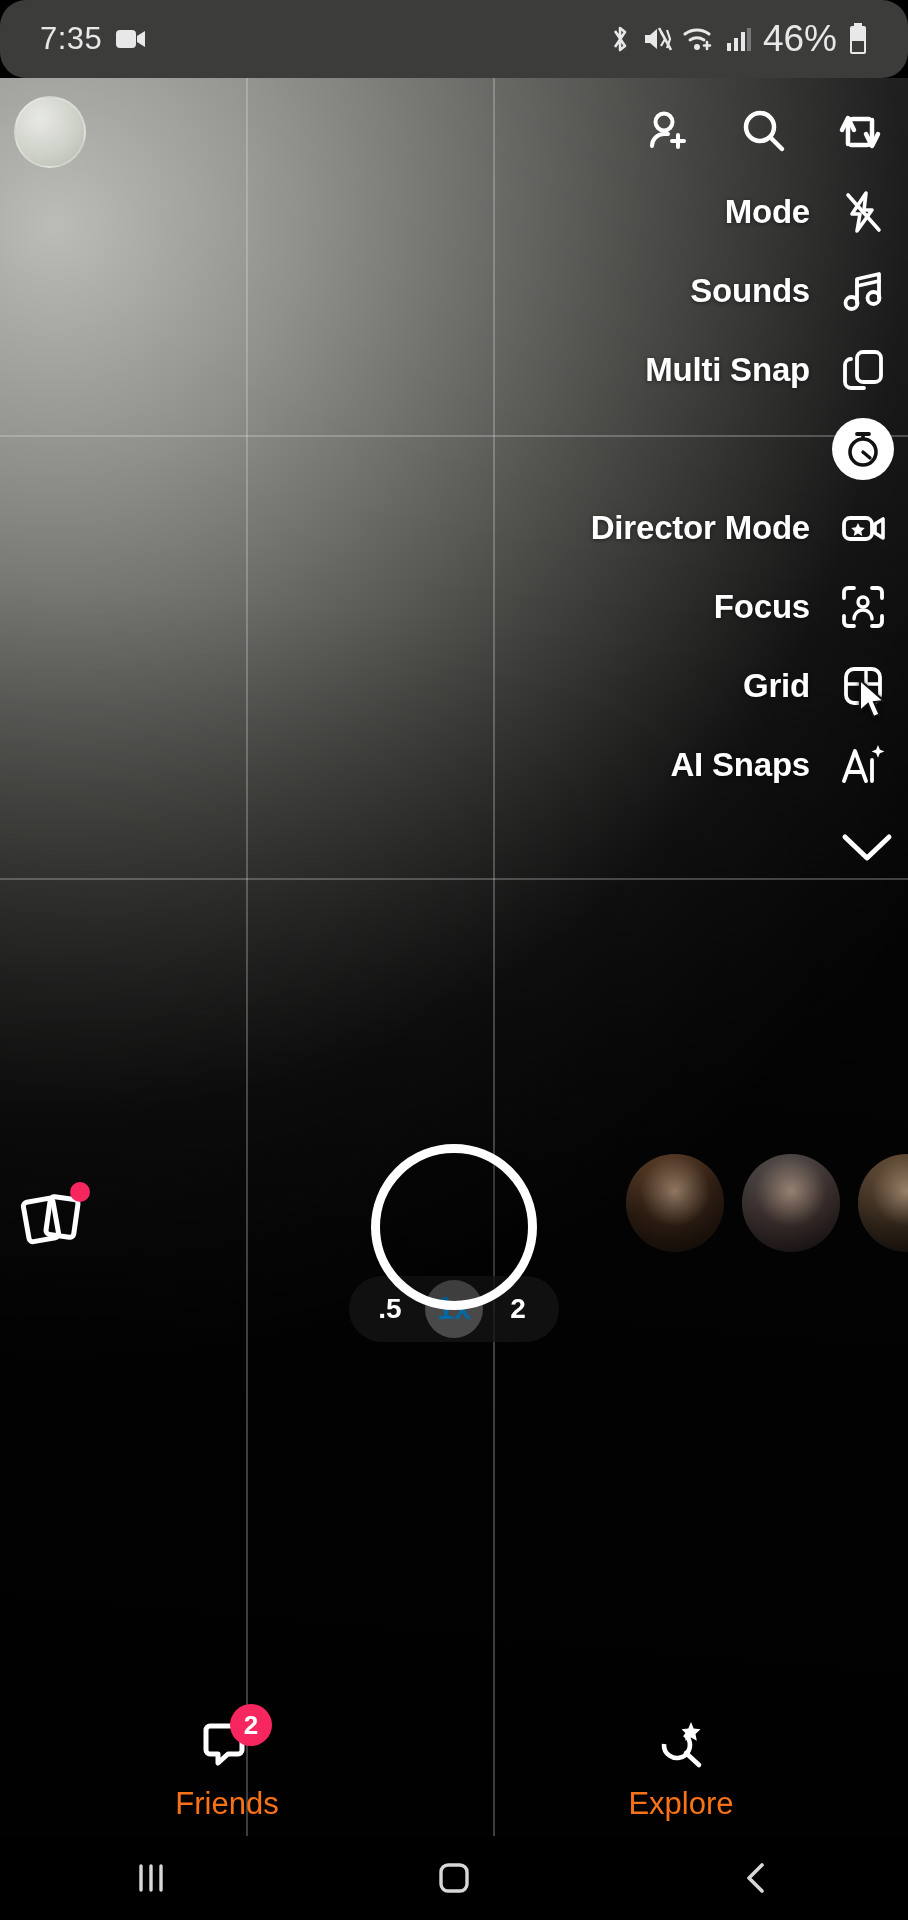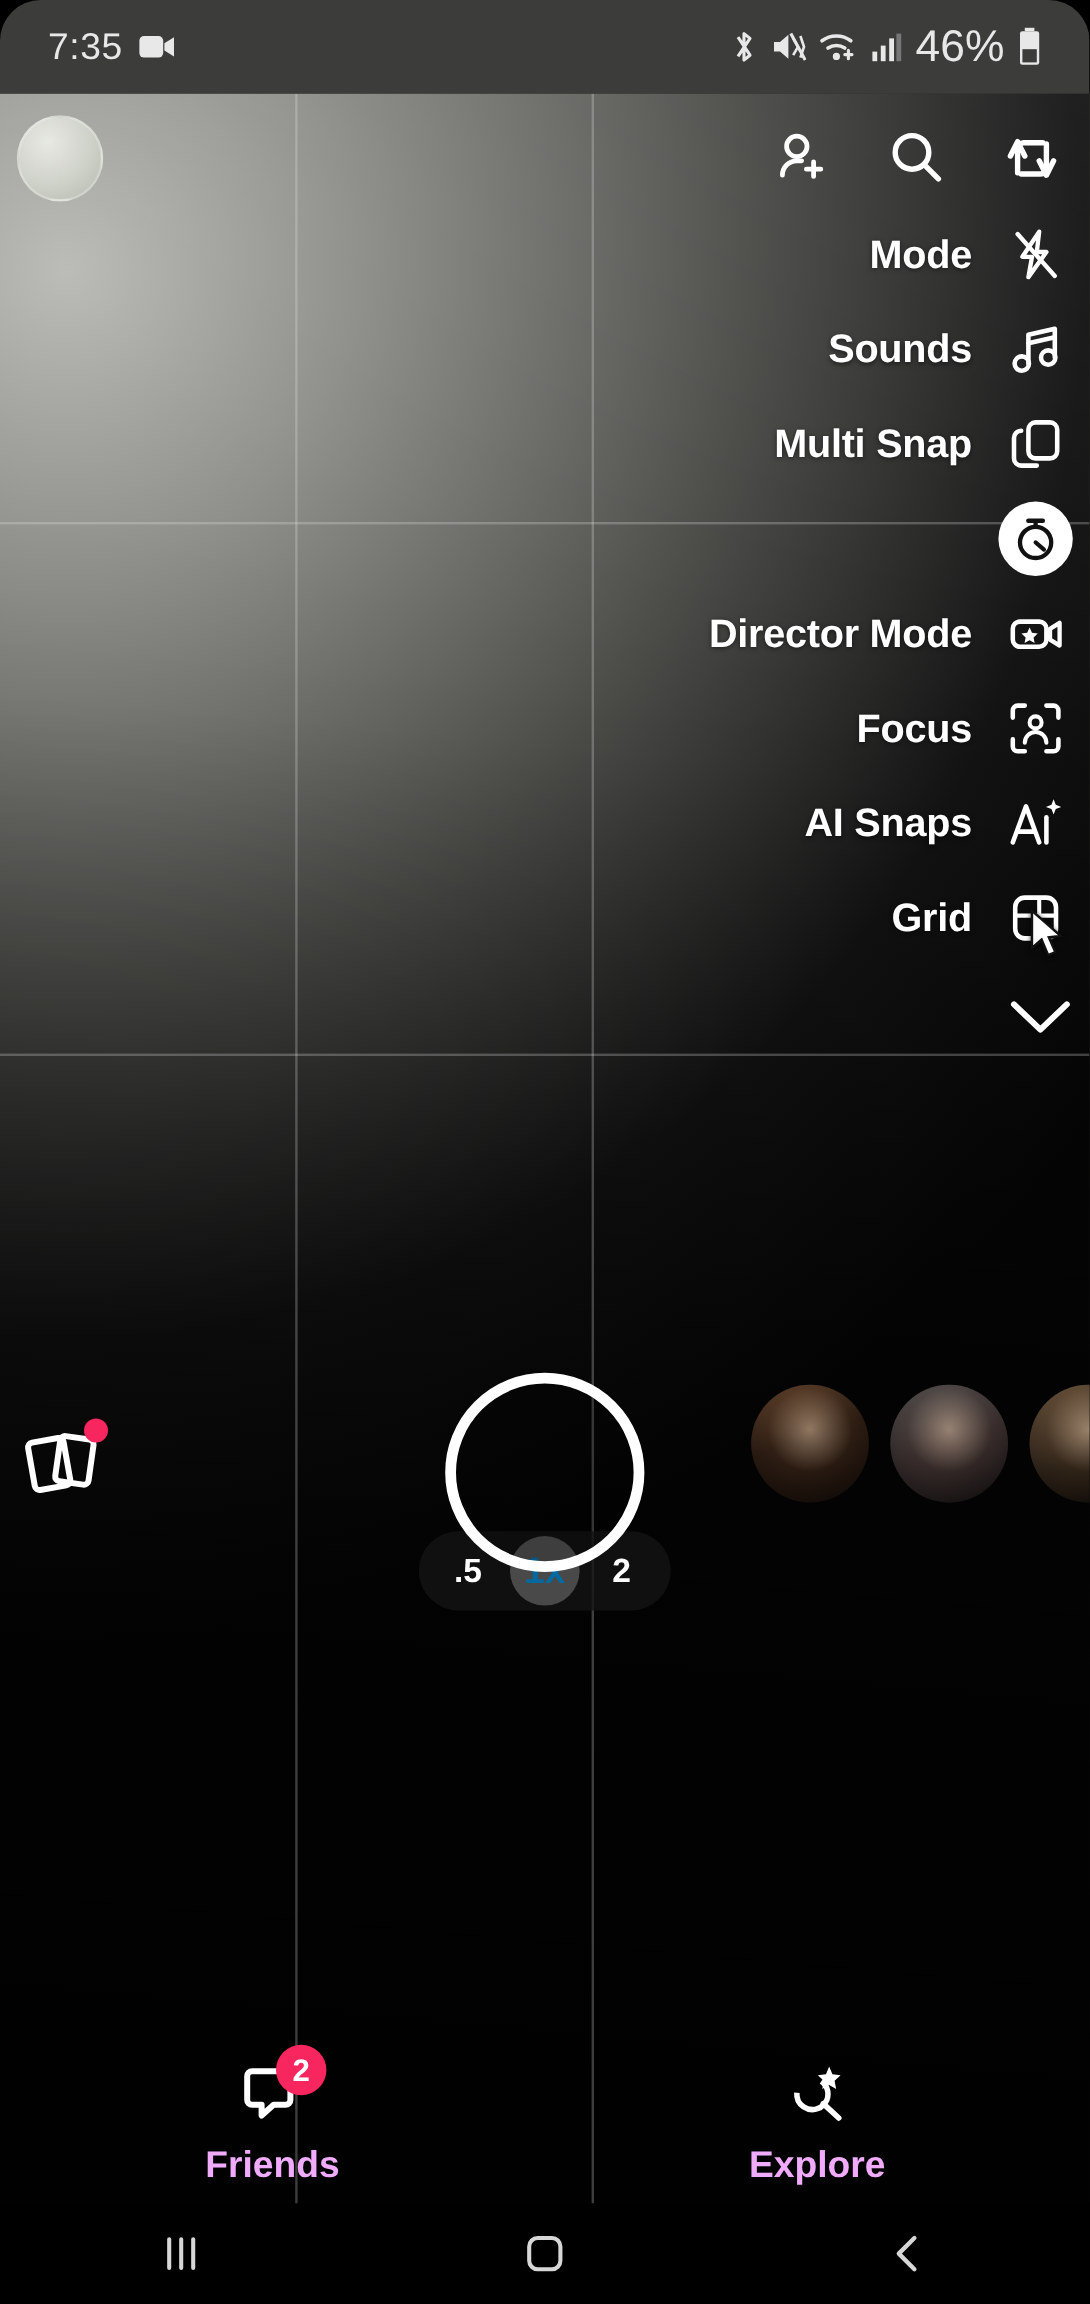--- a/index.html
+++ b/index.html
@@ -10,20 +10,21 @@
     overflow:hidden; position:relative;
   }
 
   
   #statusbar{
     position:absolute; top:0; left:0; width:908px; height:78px;
     background:#3c3c3a; color:#e8e8e8;
     display:flex; align-items:center;
     border-top-left-radius:34px; border-top-right-radius:34px;
     z-index:60;
+    border-radius:26px;
   }
   #statusbar .sb-left{
     display:flex; align-items:center; gap:14px;
     margin-left:40px;
   }
   #statusbar .clock{ font-size:31px; font-weight:400; letter-spacing:.5px; }
   #statusbar .sb-right{
     margin-left:auto; margin-right:40px;
     display:flex; align-items:center; gap:11px;
   }
@@ -163,21 +164,21 @@
     position:absolute; bottom:98px; left:0; width:908px;
     display:flex; z-index:30;
   }
   #bottom-nav .nav-item{
     flex:1; display:flex; flex-direction:column;
     align-items:center; gap:14px;
   }
   #bottom-nav .nav-icon{ position:relative; width:62px; height:56px;
     display:flex; align-items:center; justify-content:center; }
   #bottom-nav .nav-label{
-    color:#f0abfc; font-size:31px; font-weight:700;
+    color:#f97316; font-size:31px; font-weight:400;
   }
   .badge{
     position:absolute; top:-12px; right:-14px;
     min-width:42px; height:42px; padding:0 6px;
     border-radius:21px; background:#f8265f;
     color:#fff; font-size:26px; font-weight:700;
     display:flex; align-items:center; justify-content:center;
   }
   .badge.dot{ min-width:26px; width:26px; height:26px; top:-6px; right:-6px; padding:0; }
 
@@ -344,43 +345,43 @@
         <path d="M33 5 h6 a4 4 0 0 1 4 4 v6" stroke="#fff" stroke-width="3.8" fill="none" stroke-linecap="round"></path>
         <path d="M43 33 v6 a4 4 0 0 1 -4 4 h-6" stroke="#fff" stroke-width="3.8" fill="none" stroke-linecap="round"></path>
         <path d="M15 43 H9 a4 4 0 0 1 -4 -4 v-6" stroke="#fff" stroke-width="3.8" fill="none" stroke-linecap="round"></path>
         <circle cx="24" cy="19" r="5" stroke="#fff" stroke-width="3.4" fill="none"></circle>
         <path d="M15 36 a9 9 0 0 1 18 0" stroke="#fff" stroke-width="3.4" fill="none" stroke-linecap="round"></path>
       </svg>
     </span>
   </div>
 
   <div class="menu-row">
+    <span class="label">Grid</span>
+    <span class="glyph">
+      <svg width="48" height="48" viewBox="0 0 48 48">
+        <rect x="7" y="7" width="34" height="34" rx="8" stroke="#fff" stroke-width="3.8" fill="none"></rect>
+        <path d="M27 7 V41" stroke="#fff" stroke-width="3.4"></path>
+        <path d="M7 22 H41" stroke="#fff" stroke-width="3.4"></path>
+      </svg>
+      <span id="mouse-cursor">
+        <svg width="34" height="42" viewBox="0 0 34 42">
+          <path d="M2 1 L2 32 L10 25 L15.5 38 L21.5 35.5 L16 23 L26 22 Z" fill="#ffffff" stroke="#111" stroke-width="2"></path>
+        </svg>
+      </span>
+    </span>
+  </div>
+
+  <div class="menu-row">
     <span class="label">AI Snaps</span>
     <span class="glyph">
       <svg width="50" height="48" viewBox="0 0 50 48">
         <path d="M6 40 L17 10 L28 40 M10.5 31 h13" stroke="#fff" stroke-width="3.8" fill="none" stroke-linecap="round" stroke-linejoin="round"></path>
         <path d="M34 19 v21" stroke="#fff" stroke-width="3.8" stroke-linecap="round"></path>
         <path d="M40 4 l1.8 4.6 4.6 1.8 -4.6 1.8 -1.8 4.6 -1.8 -4.6 -4.6 -1.8 4.6 -1.8 z" fill="#fff"></path>
       </svg>
-    </span>
-  </div>
-
-  <div class="menu-row">
-    <span class="label">Grid</span>
-    <span class="glyph">
-      <svg width="48" height="48" viewBox="0 0 48 48">
-        <rect x="7" y="7" width="34" height="34" rx="8" stroke="#fff" stroke-width="3.8" fill="none"></rect>
-        <path d="M27 7 V41" stroke="#fff" stroke-width="3.4"></path>
-        <path d="M7 22 H41" stroke="#fff" stroke-width="3.4"></path>
-      </svg>
-      <span id="mouse-cursor">
-        <svg width="34" height="42" viewBox="0 0 34 42">
-          <path d="M2 1 L2 32 L10 25 L15.5 38 L21.5 35.5 L16 23 L26 22 Z" fill="#ffffff" stroke="#111" stroke-width="2"></path>
-        </svg>
-      </span>
     </span>
   </div>
 
   <div id="collapse-row">
     <span class="glyph">
       <svg width="54" height="34" viewBox="0 0 54 34">
         <path d="M5 6 L27 27 L49 6" stroke="#fff" stroke-width="5" fill="none" stroke-linecap="round" stroke-linejoin="round"></path>
       </svg>
     </span>
   </div>

